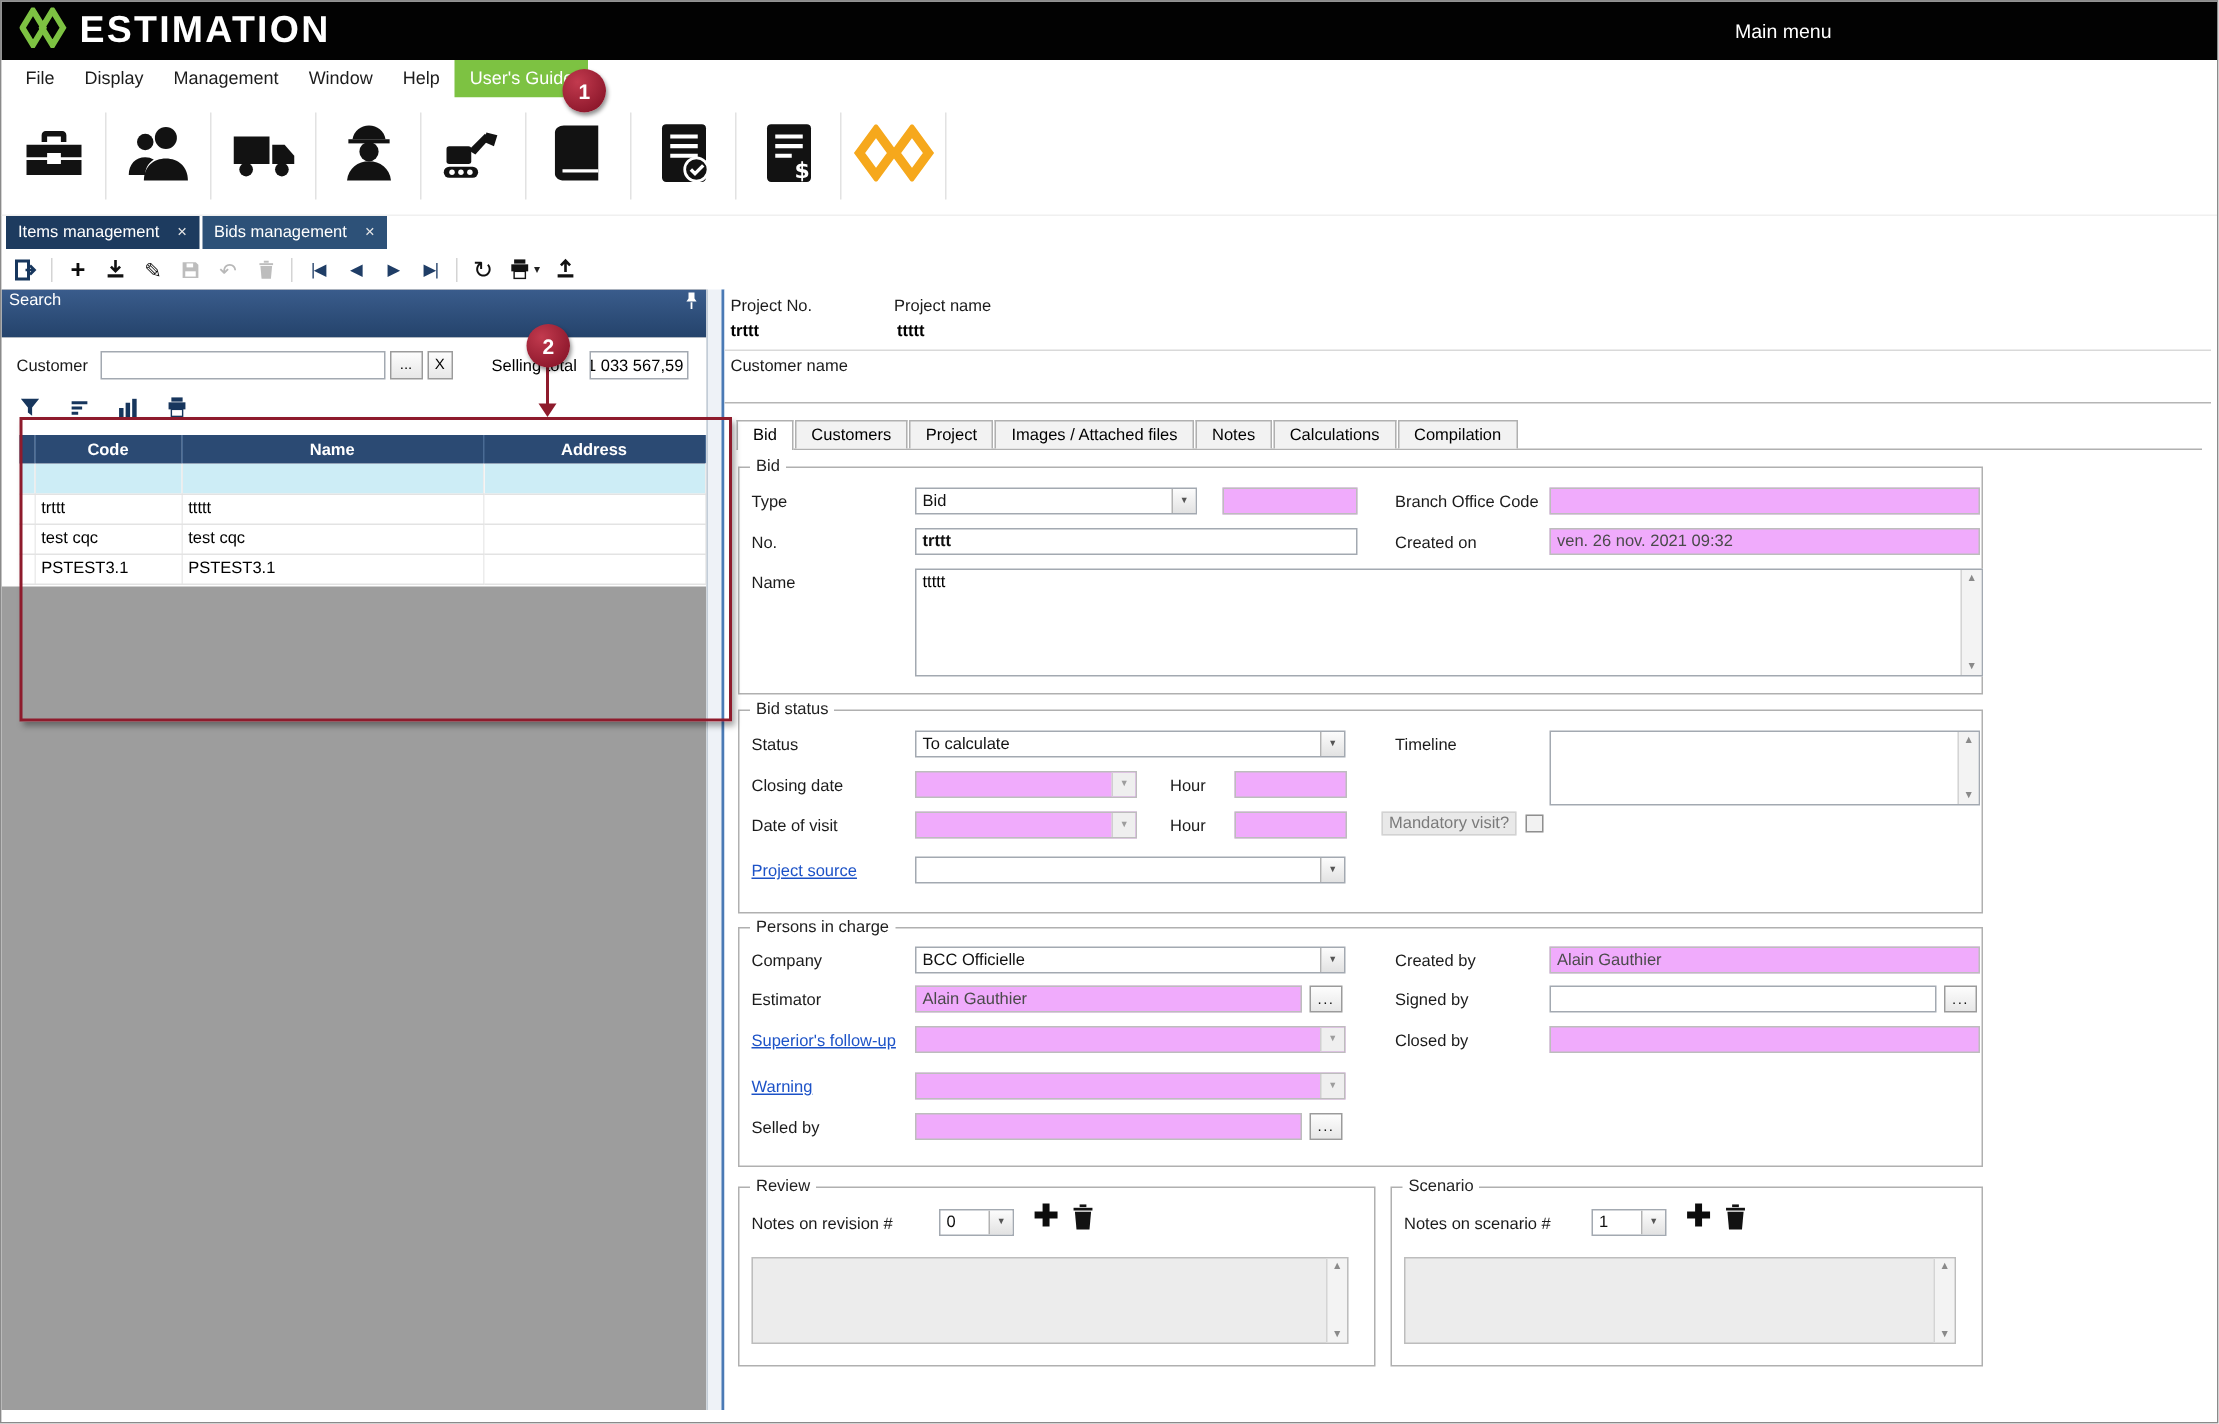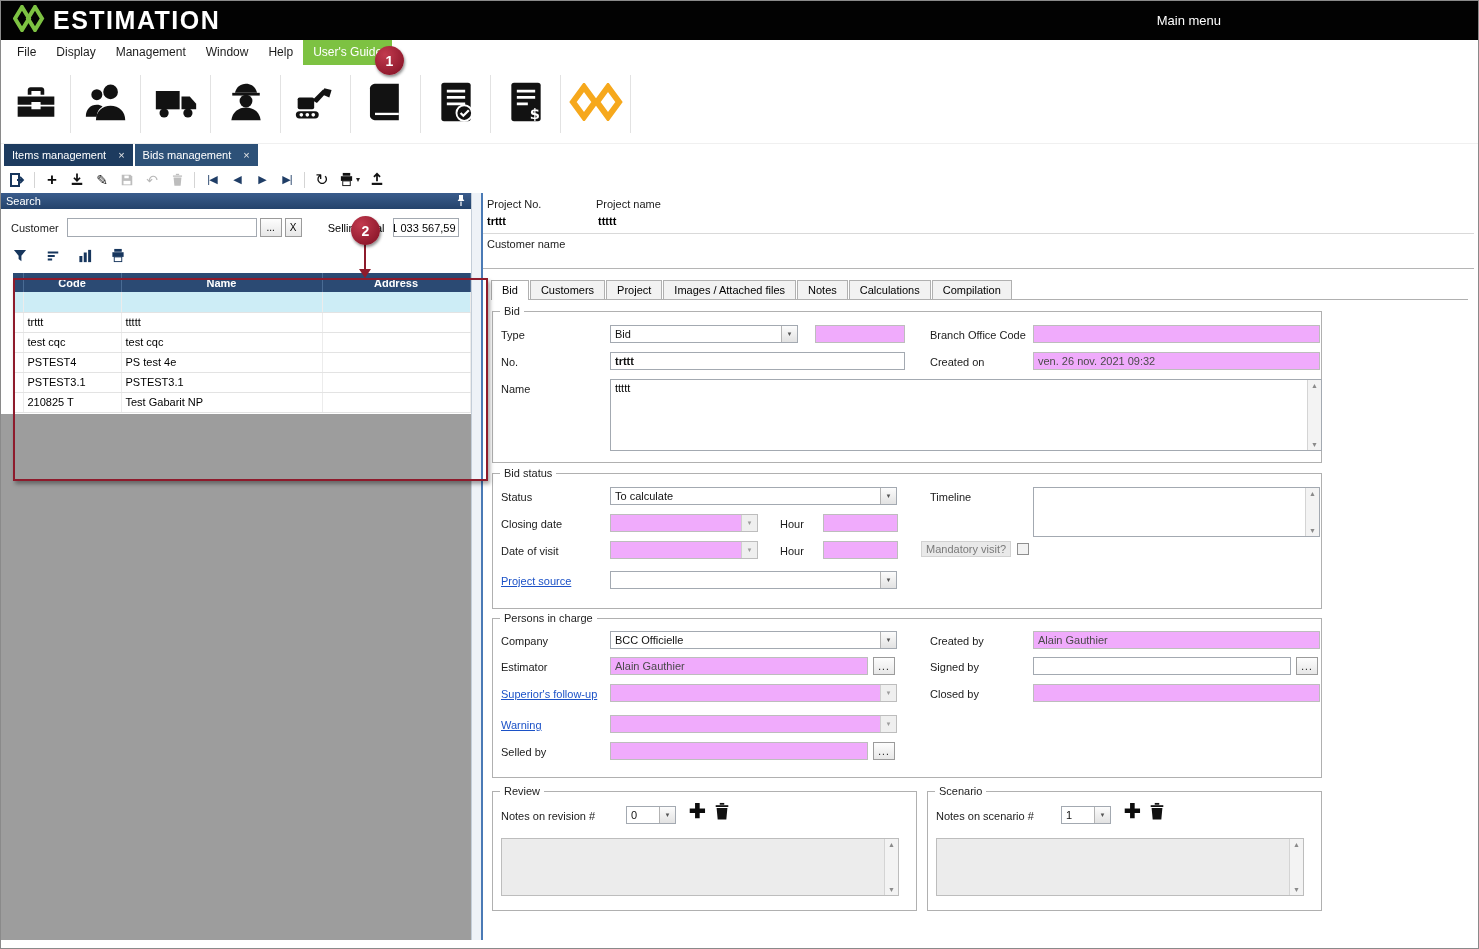--- a/index.html
+++ b/index.html
@@ -37,21 +37,21 @@
   .mi.disabled { color:#b8b8b8; }
   .mini-sep { width:1px; height:16px; background:#d4d4d4; }
   .mi .caret { font-size:8px; color:#222; margin-left:2px; }
 
   
   .content { position:absolute; top:192px; left:0; right:0; bottom:8px; }
   .statusbar { position:absolute; left:0; right:0; bottom:0; height:8px; background:#fff; }
 
   
   .left-panel { position:absolute; left:0; top:0; width:470px; bottom:0; background:#9d9d9d; overflow:hidden; }
-  .search-header { height:16px; background:linear-gradient(#3a5c8c,#24436b); color:#fff; font-size:11px; padding:1px 5px; display:flex; align-items:center; }
+  .search-header { height:32px; background:linear-gradient(#3a5c8c,#24436b); color:#fff; font-size:11px; padding:1px 5px; display:flex; }
   .search-header .pin { margin-left:auto; }
   .left-white { background:#fff; padding-bottom:1px; }
   .customer-row { display:flex; align-items:center; padding:9px 0 7px 10px; }
   .customer-row .clabel { font-size:11px; color:#1b1b1b; margin-right:8px; }
   .cust-input { width:190px; height:19px; border:1px solid #a3a9b1; font-size:11px; padding:0 3px; font-family:"Liberation Sans",sans-serif; }
   .small-btn { height:19px; border:1px solid #9b9b9b; background:linear-gradient(#fdfdfd,#e7e7e7); font-size:10px; display:flex; align-items:center; justify-content:center; margin-left:3px; }
   .selling-label { font-size:11px; margin-left:26px; white-space:nowrap; }
   .selling-value { width:66px; height:19px; border:1px solid #a3a9b1; font-size:11px; display:flex; align-items:center; justify-content:flex-end; padding:0 2px; margin-left:8px; overflow:hidden; white-space:nowrap; }
   .filter-row { display:flex; align-items:center; gap:17px; padding:4px 0 6px 11px; }
   .grid { margin-left:12px; border-collapse:collapse; table-layout:fixed; }
@@ -365,34 +365,22 @@
               <td></td>
             </tr>
             <tr>
               <td class="ind"></td>
               <td>test cqc</td>
               <td>test cqc</td>
               <td></td>
             </tr>
             <tr>
               <td class="ind"></td>
-              <td>PSTEST4</td>
-              <td>PS test 4e</td>
-              <td></td>
-            </tr>
-            <tr>
-              <td class="ind"></td>
               <td>PSTEST3.1</td>
               <td>PSTEST3.1</td>
-              <td></td>
-            </tr>
-            <tr>
-              <td class="ind"></td>
-              <td>210825 T</td>
-              <td>Test Gabarit NP</td>
               <td></td>
             </tr>
           </tbody>
         </table>
       </div>
     </div>
 
     <div class="splitter"></div>
 
     <div class="right-panel">

